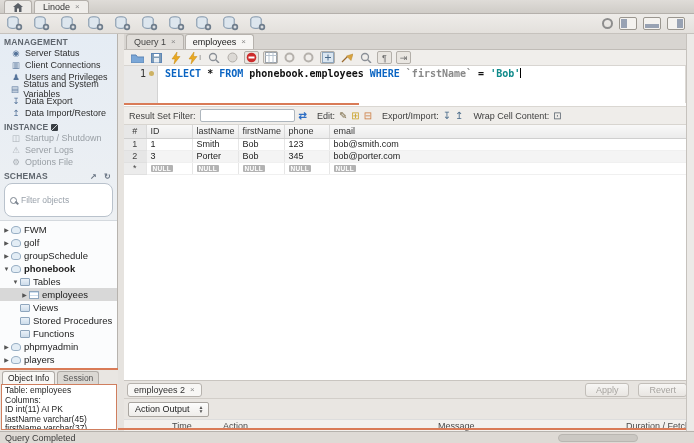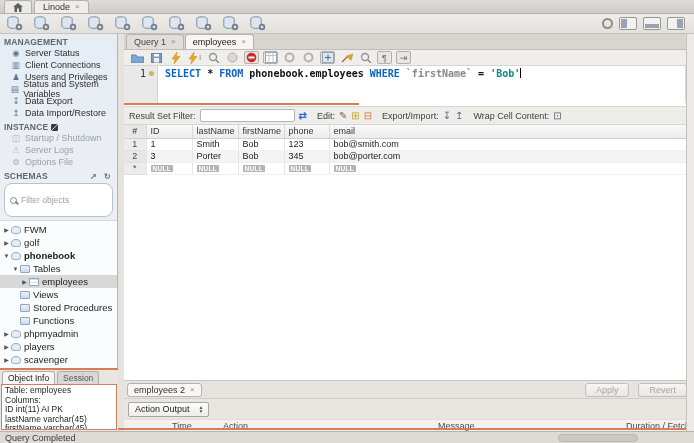--- a/index.html
+++ b/index.html
@@ -336,20 +336,25 @@
       <div class="tree-row" style="padding-left: 2px;">
         <span class="tw">▶</span>
         <span class="tico ic-schema"></span>
         <span>FWM</span>
       </div>
       <div class="tree-row" style="padding-left: 2px;">
         <span class="tw">▶</span>
         <span class="tico ic-schema"></span>
         <span>golf</span>
       </div>
+      <div class="tree-row" style="padding-left: 2px;">
+        <span class="tw">▶</span>
+        <span class="tico ic-schema"></span>
+        <span>groupSchedule</span>
+      </div>
       <div class="tree-row bold" style="padding-left: 2px;">
         <span class="tw">▼</span>
         <span class="tico ic-schema"></span>
         <span>phonebook</span>
       </div>
       <div class="tree-row" style="padding-left: 11px;">
         <span class="tw">▼</span>
         <span class="tico ic-folder"></span>
         <span>Tables</span>
       </div>
@@ -396,21 +401,21 @@
 <div id="objinfo">
   <div class="oi-tabs">
       <div class="oi-tab active">Object Info</div>
       <div class="oi-tab">Session</div>
     </div>
   <div class="oi-box">
       <div>Table: employees</div>
       <div>Columns:</div>
       <div>ID    int(11) AI PK</div>
       <div>lastName  varchar(45)</div>
-      <div>firstName varchar(45)</div>
+      <div>firstName varchar(37)</div>
     </div>
 </div>
 
 <div id="main">
   <div class="qtabs">
       <div class="qtab">
         <span>Query 1</span>
         <span class="close-x">×</span>
       </div>
       <div class="qtab active">

